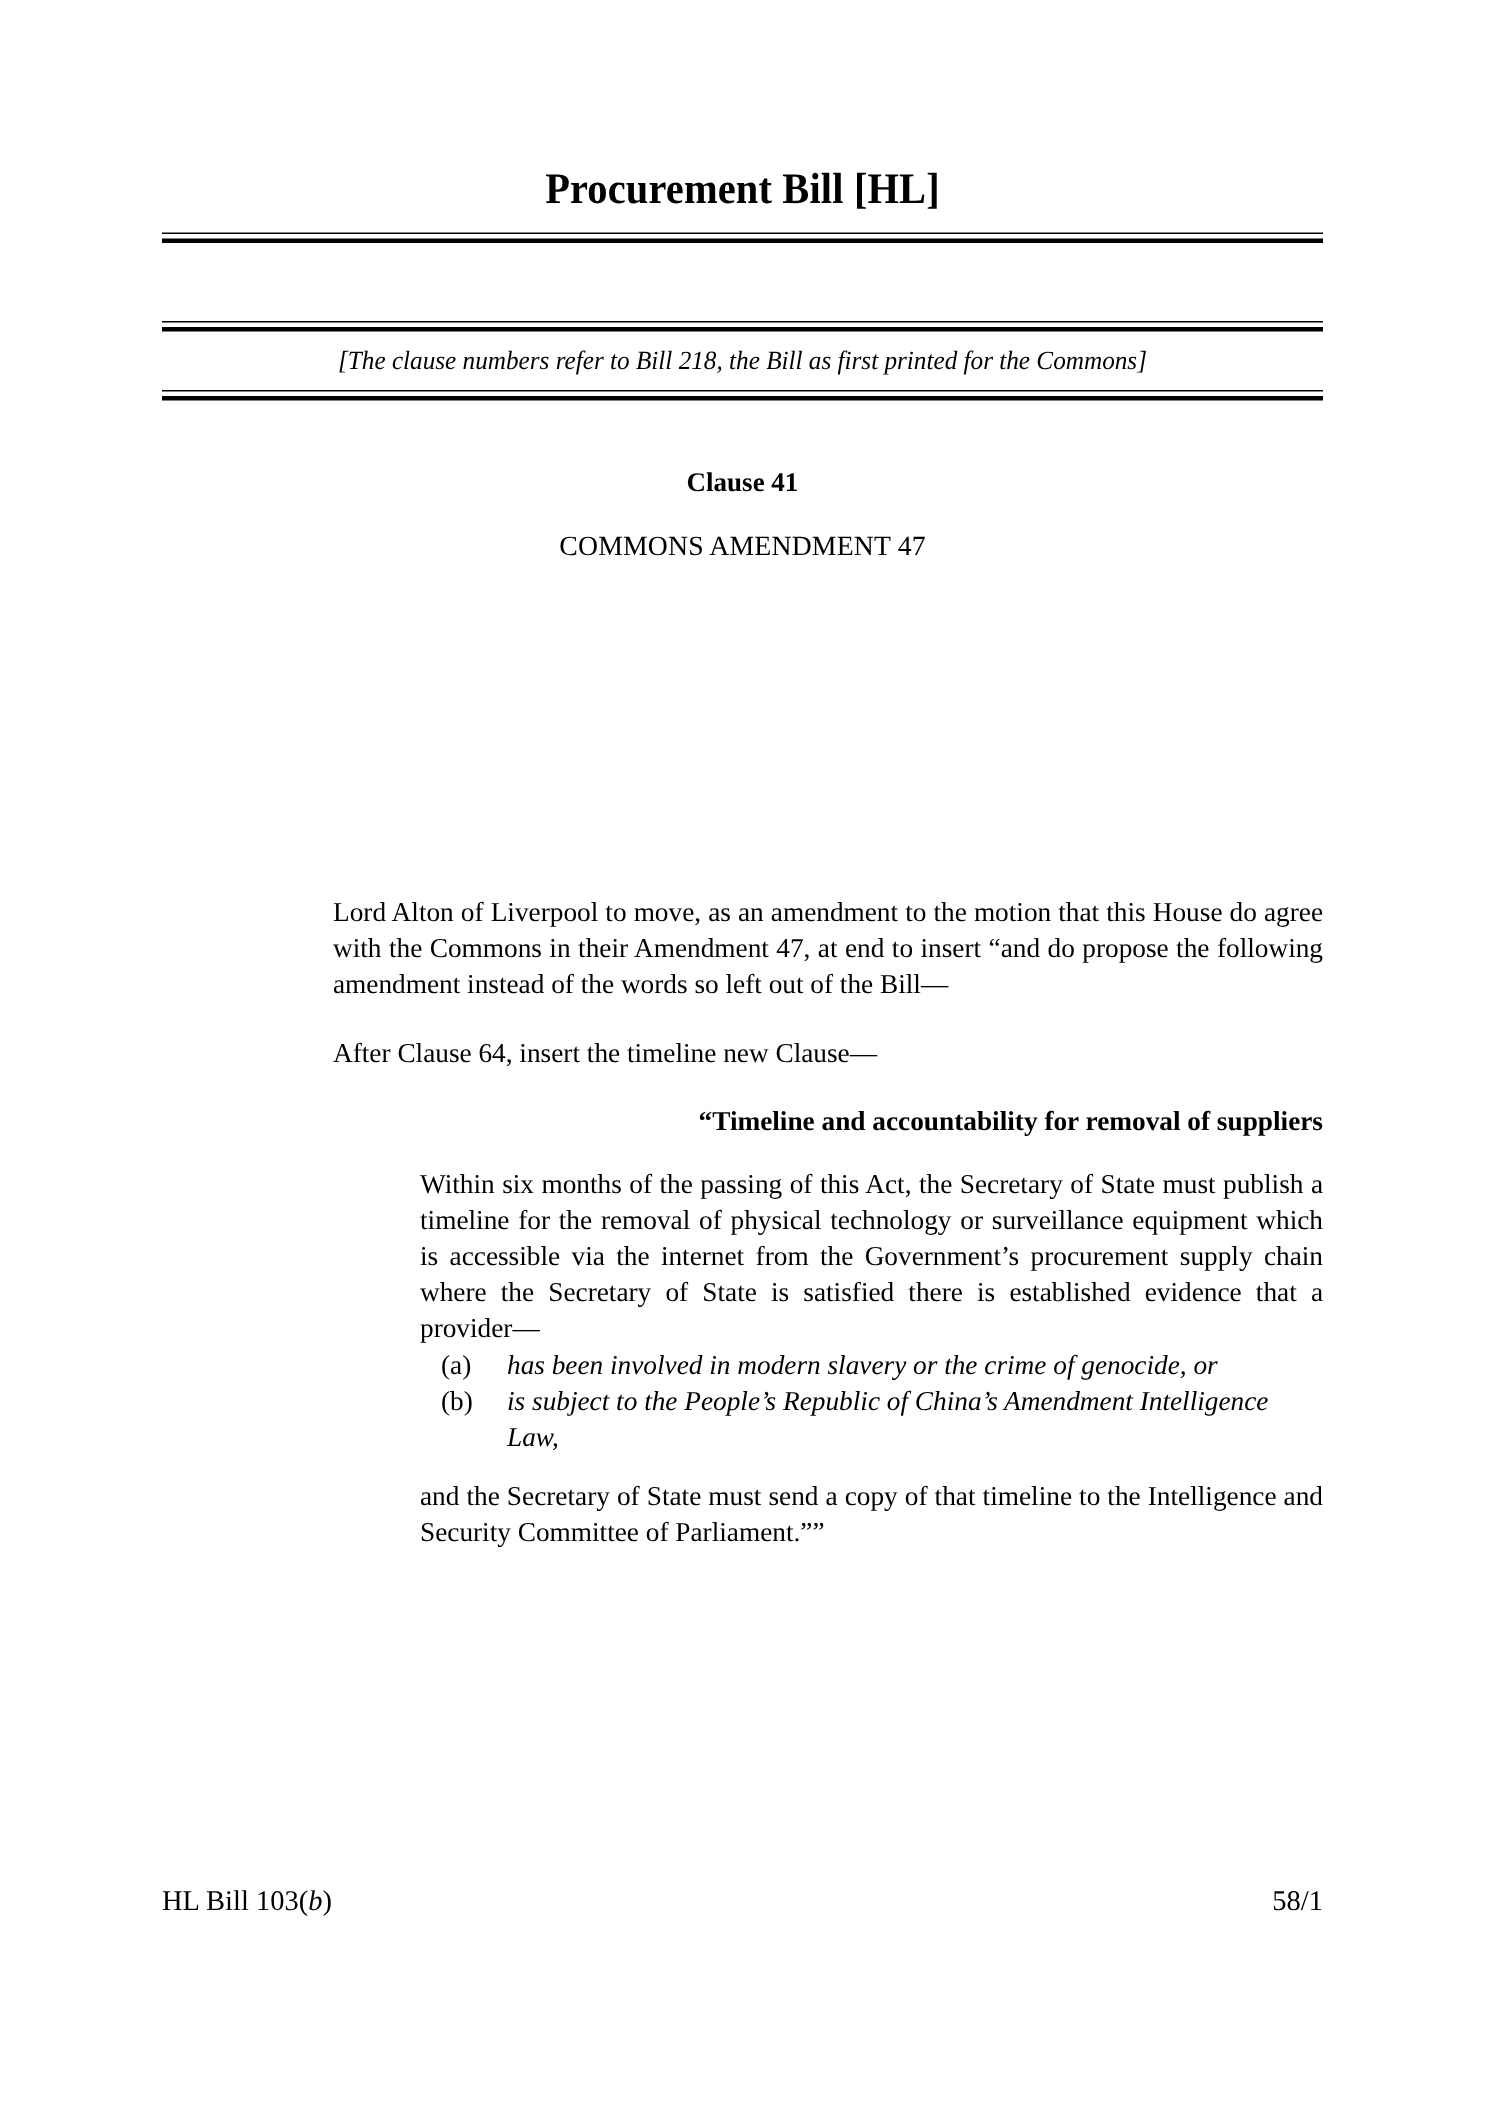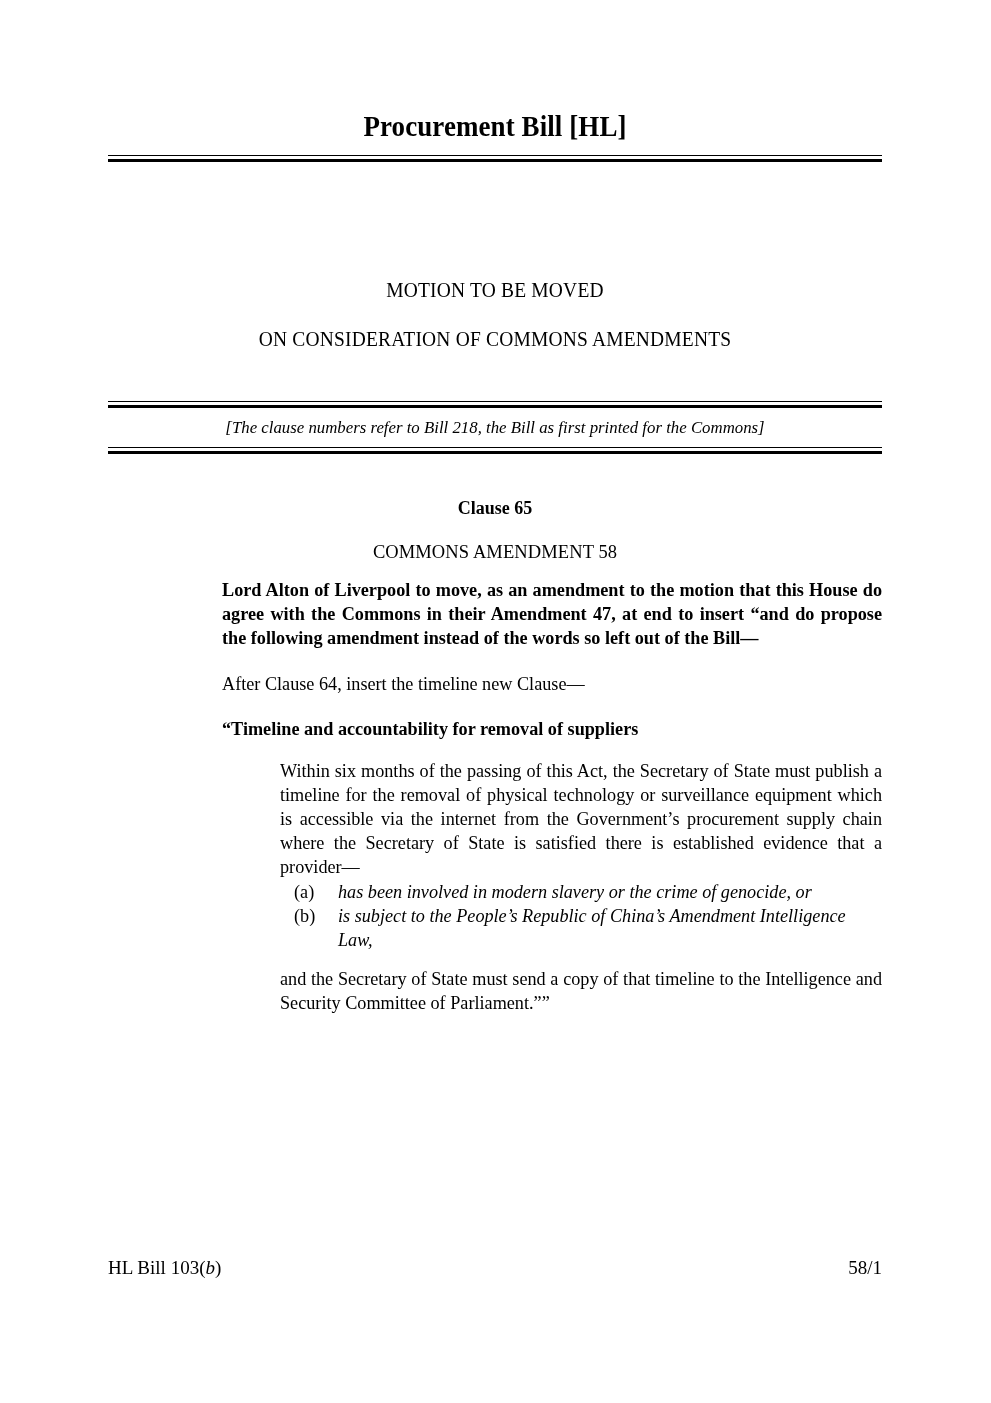--- a/index.html
+++ b/index.html
@@ -119,33 +119,33 @@
 
   .para {
     font-size: 18.2px;
     line-height: 1.32;
     text-align: justify;
     text-justify: inter-word;
     hyphens: none;
   }
 
   .para-bold {
-    font-weight: bold;
-    margin-top: 0;
+    font-weight: normal;
+    margin-top: 18px;
   }
 
   .para-plain {
     margin-top: 22px;
     text-align: left;
   }
 
   .new-clause-title {
     font-weight: bold;
     margin-top: 21px;
-    text-align: left;
+    text-align: right;
     font-size: 18.2px;
     line-height: 1.32;
   }
 
   
   .quoted {
     margin-left: 58px;
     width: 602px;
     margin-top: 18px;
   }
@@ -203,44 +203,40 @@
   <div class="content">
 
     <h1 class="doc-title">Procurement Bill [HL]</h1>
 
     <div class="rule-double">
       <div class="thin"></div>
       <div class="gap"></div>
       <div class="thick"></div>
     </div>
 
-    <div class="motion-block">
-      <div class="motion-line">MOTION TO BE MOVED</div>
-      <div class="motion-line second">ON CONSIDERATION OF COMMONS AMENDMENTS</div>
-    </div>
 
     <div class="note-wrap">
       <div class="rule-double rule-double-top">
         <div class="thin"></div>
         <div class="gap"></div>
         <div class="thick"></div>
       </div>
 
       <div class="note-text">[The clause numbers refer to Bill 218, the Bill as first printed for the Commons]</div>
 
       <div class="rule-double rule-double-top">
         <div class="thin"></div>
         <div class="gap"></div>
         <div class="thick"></div>
       </div>
     </div>
 
-    <div class="clause-head">Clause 65</div>
-
-    <div class="amendment-head">COMMONS AMENDMENT 58</div>
+    <div class="clause-head">Clause 41</div>
+
+    <div class="amendment-head">COMMONS AMENDMENT 47</div>
 
   </div>
 
   <div class="body-col" style="top: 578px;">
 
     <div class="para para-bold">Lord Alton of Liverpool to move, as an amendment to the motion that this House do agree with the Commons in their Amendment 47, at end to insert “and do propose the following amendment instead of the words so left out of the Bill—</div>
 
     <div class="para para-plain">After Clause 64, insert the timeline new Clause—</div>
 
     <div class="new-clause-title">“Timeline and accountability for removal of suppliers</div>

